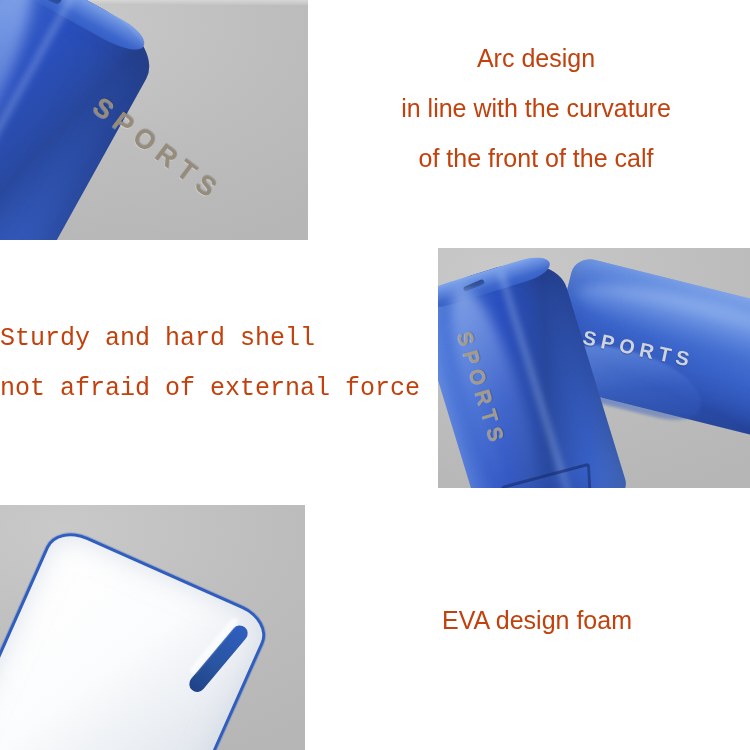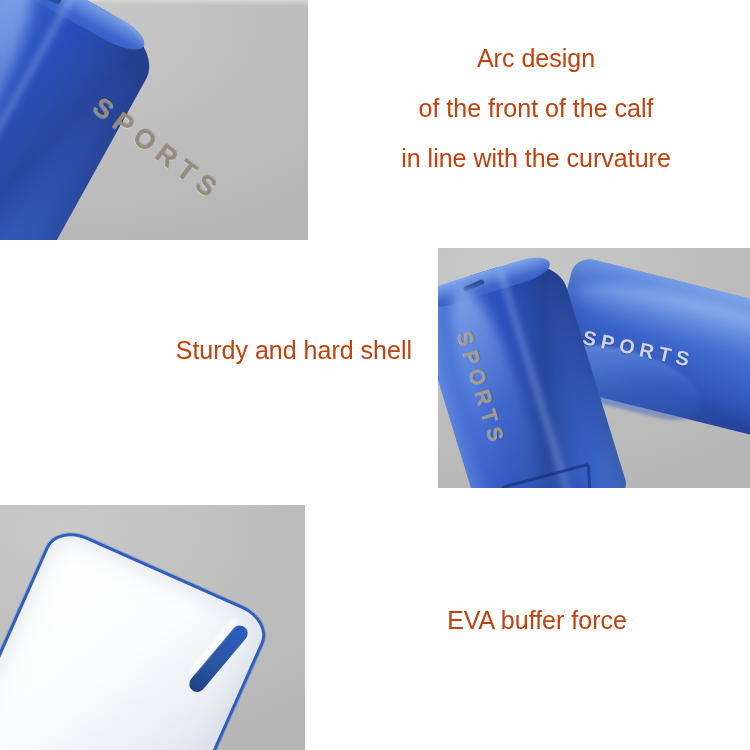--- a/index.html
+++ b/index.html
@@ -330,23 +330,24 @@
     white-space: nowrap;
   }
   .tb-arc {
     left: 330px;
     top: 33px;
     width: 412px;
     text-align: center;
   }
   .tb-sturdy {
     left: 0px;
-    top: 325px;
+    top: 314px;
     width: 412px;
-    text-align: right;
+    text-align: left;
+    font-family: Liberation Mono, monospace;
   }
   .tb-eva {
     left: 328px;
     top: 595px;
     width: 418px;
     text-align: center;
   }
   .text-line { display: block; }
 </style>
 </head>
@@ -361,26 +362,27 @@
       <div class="top-lip"></div>
       <div class="slot"></div>
       <div class="sheen"></div>
       <div class="ridge"></div>
     </div>
     <div class="sports-mark mark-a">SPORTS</div>
   </div>
 
   <div class="text-block tb-arc">
     <span class="text-line">Arc design</span>
+    <span class="text-line">in line with the curvature</span>
     <span class="text-line">of the front of the calf</span>
-    <span class="text-line">in line with the curvature</span>
   </div>
 
   <div class="text-block tb-sturdy">
     <span class="text-line">Sturdy and hard shell</span>
+    <span class="text-line">not afraid of external force</span>
   </div>
 
   <div class="photo photo-mid-right">
     <div class="panel-bg"></div>
 
     <div class="guard guard-c">
       <div class="sheen"></div>
       <div class="fold"></div>
     </div>
 
@@ -399,16 +401,16 @@
   <div class="photo photo-bottom-left">
     <div class="panel-bg"></div>
     <div class="foam">
       <div class="inner-shade"></div>
       <div class="slot"></div>
       <div class="slot-hi"></div>
     </div>
   </div>
 
   <div class="text-block tb-eva">
-    <span class="text-line">EVA buffer force</span>
+    <span class="text-line">EVA design foam</span>
   </div>
 
 </div>
 
 </body></html>

